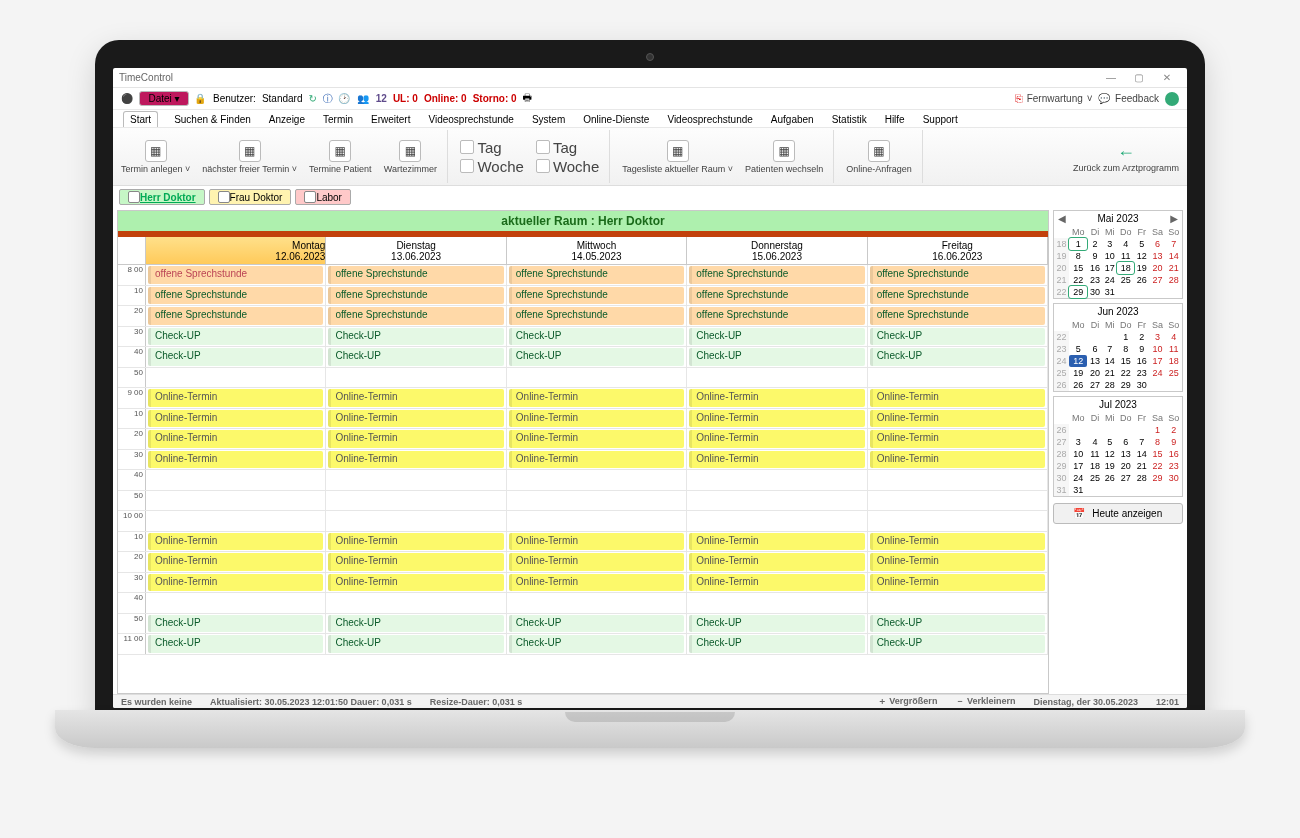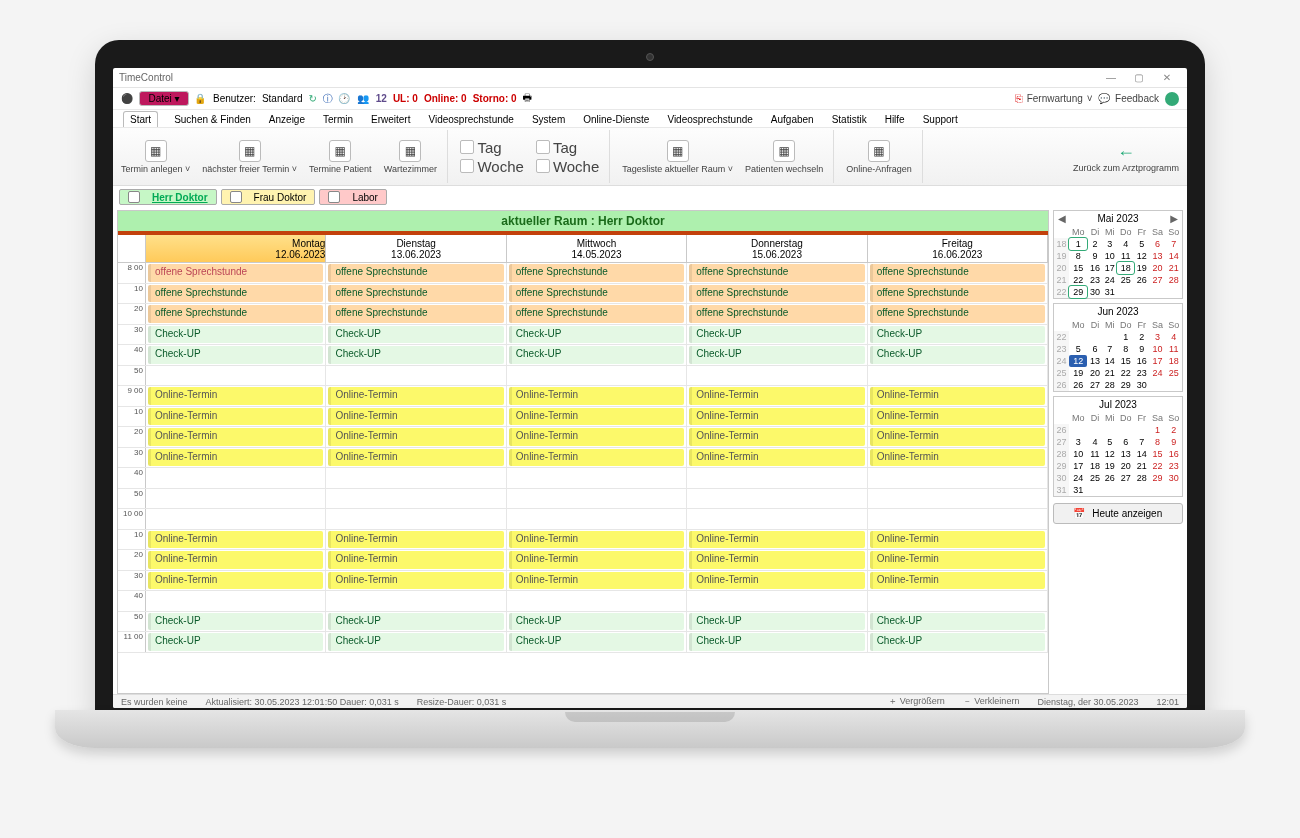--- a/index.html
+++ b/index.html
@@ -34,30 +34,30 @@
   .ribbon .rgrp { display:flex; align-items:center; gap:12px; border-right:1px solid #ddd; padding-right:10px; height:100%; }
   .ribbon .rbtn { display:flex; flex-direction:column; align-items:center; gap:2px; min-width:54px; text-align:center; cursor:pointer; }
   .ribbon .ricon { width:22px; height:22px; border:1px solid #bbb; border-radius:3px; background:#fff; display:flex; align-items:center; justify-content:center; font-size:12px; }
   .ribbon .stack { display:flex; flex-direction:column; gap:2px; font-size:15px; }
   .ribbon .stack div { display:flex; align-items:center; gap:3px; }
   .ribbon .smicon { width:14px; height:14px; border:1px solid #bbb; border-radius:2px; background:#fff; display:inline-block; }
   .ribbon .spacer { flex:1; }
   .ribbon .backarrow { font-size:18px; color:#2a7; }
 
   .rooms { height:22px; display:flex; gap:4px; padding:3px 6px; font-size:10px; }
-  .rooms .room { display:flex; align-items:center; gap:12px; padding:1px 8px; border:1px solid #aaa; border-radius:2px; }
+  .rooms .room { display:flex; align-items:center; gap:0; padding:1px 8px; border:1px solid #aaa; border-radius:2px; }
   .rooms .r-herr { background:#c6f7c6; }
   .rooms .r-herr .lbl { text-decoration:underline; font-weight:bold; color:#0a5; }
   .rooms .r-frau { background:#fff3b0; }
   .rooms .r-labor{ background:#ffc9c9; }
   .rooms .ricon { width:12px; height:12px; border-radius:2px; background:#fff; border:1px solid #888; }
 
   .content { position:absolute; left:0; right:0; top:140px; bottom:14px; display:flex; }
   .sched { flex:1; display:flex; flex-direction:column; border:1px solid #c9c9c9; margin:2px 4px 0 4px; overflow:hidden; }
-  .sched-header { background:#aef0ae; text-align:center; font-size:12px; font-weight:bold; color:#1a6b1a; padding:3px 0; border-bottom:4px solid #c2410c; }
+  .sched-header { background:#aef0ae; text-align:center; font-size:12px; font-weight:bold; color:#1a6b1a; padding:3px 0; border-bottom:6px solid #c2410c; }
   .dayhdrs { display:flex; height:28px; border-bottom:1px solid #c9c9c9; }
   .dayhdrs .timecol { width:28px; border-right:1px solid #c9c9c9; }
   .dayhdrs .dh { flex:1; display:flex; flex-direction:column; align-items:center; justify-content:center; font-size:10px; border-right:1px solid #c9c9c9; }
   .dayhdrs .dh.first { background:linear-gradient(#ffe08a,#ffca5a);align-items:flex-end; }
   .grid { flex:1; overflow:hidden; }
   .row { display:flex; height:20.5px; border-bottom:1px solid #e6e6e6; }
   .row .timecol { width:28px; font-size:8px; text-align:right; padding-right:2px; color:#555; border-right:1px solid #c9c9c9; display:flex; align-items:flex-start; justify-content:flex-end; }
   .row .cell { flex:1; border-right:1px solid #e6e6e6; padding:1px 2px; }
   .apt { height:100%; font-size:10px; color:#0a5a2a; padding:2px 4px; border-radius:2px; overflow:hidden; white-space:nowrap; border-left:3px solid rgba(0,0,0,.08); }
   .apt.offen { background:#ffd9a8; color:#b45; }
@@ -71,21 +71,21 @@
   .minical .mchdr .arrow { cursor:pointer; color:#666; }
   .minical table { width:100%; border-collapse:collapse; font-size:9px; text-align:center; }
   .minical th { color:#777; font-weight:normal; padding:1px 0; }
   .minical td { padding:1px 0; cursor:pointer; }
   .minical td.wk { color:#aaa; background:#f6f6f6; }
   .minical td.we { color:#c22; }
   .minical td.today { background:#2b5fb0; color:#fff; border-radius:2px; }
   .minical td.mark { outline:1px solid #3a7; border-radius:2px; }
   .heute { width:100%; margin-top:6px; padding:4px 6px; font-size:10px; background:#f1f1f1; border:1px solid #bbb; border-radius:3px; display:flex; align-items:center; gap:6px; justify-content:center; cursor:pointer; }
 
-  .status { position:absolute; left:0; right:0; bottom:0; height:14px; background:#f3f3f3; border-top:1px solid #ddd; font-size:9px; color:#666; display:flex; align-items:center; gap:18px; padding:0 8px; }
+  .status { position:absolute; left:0; right:0; bottom:0; height:14px; background:#f3f3f3; border-top:1px solid #ddd; font-size:9px; color:#666; display:flex; align-items:center; gap:18px; padding:0 8px;font-weight:bold; }
   .status .spacer { flex:1; }
 </style>
 </head>
 <body>
 
 <div class="laptop">
   <div class="bezel">
     <div class="camera"></div>
     <div class="screen">
 

